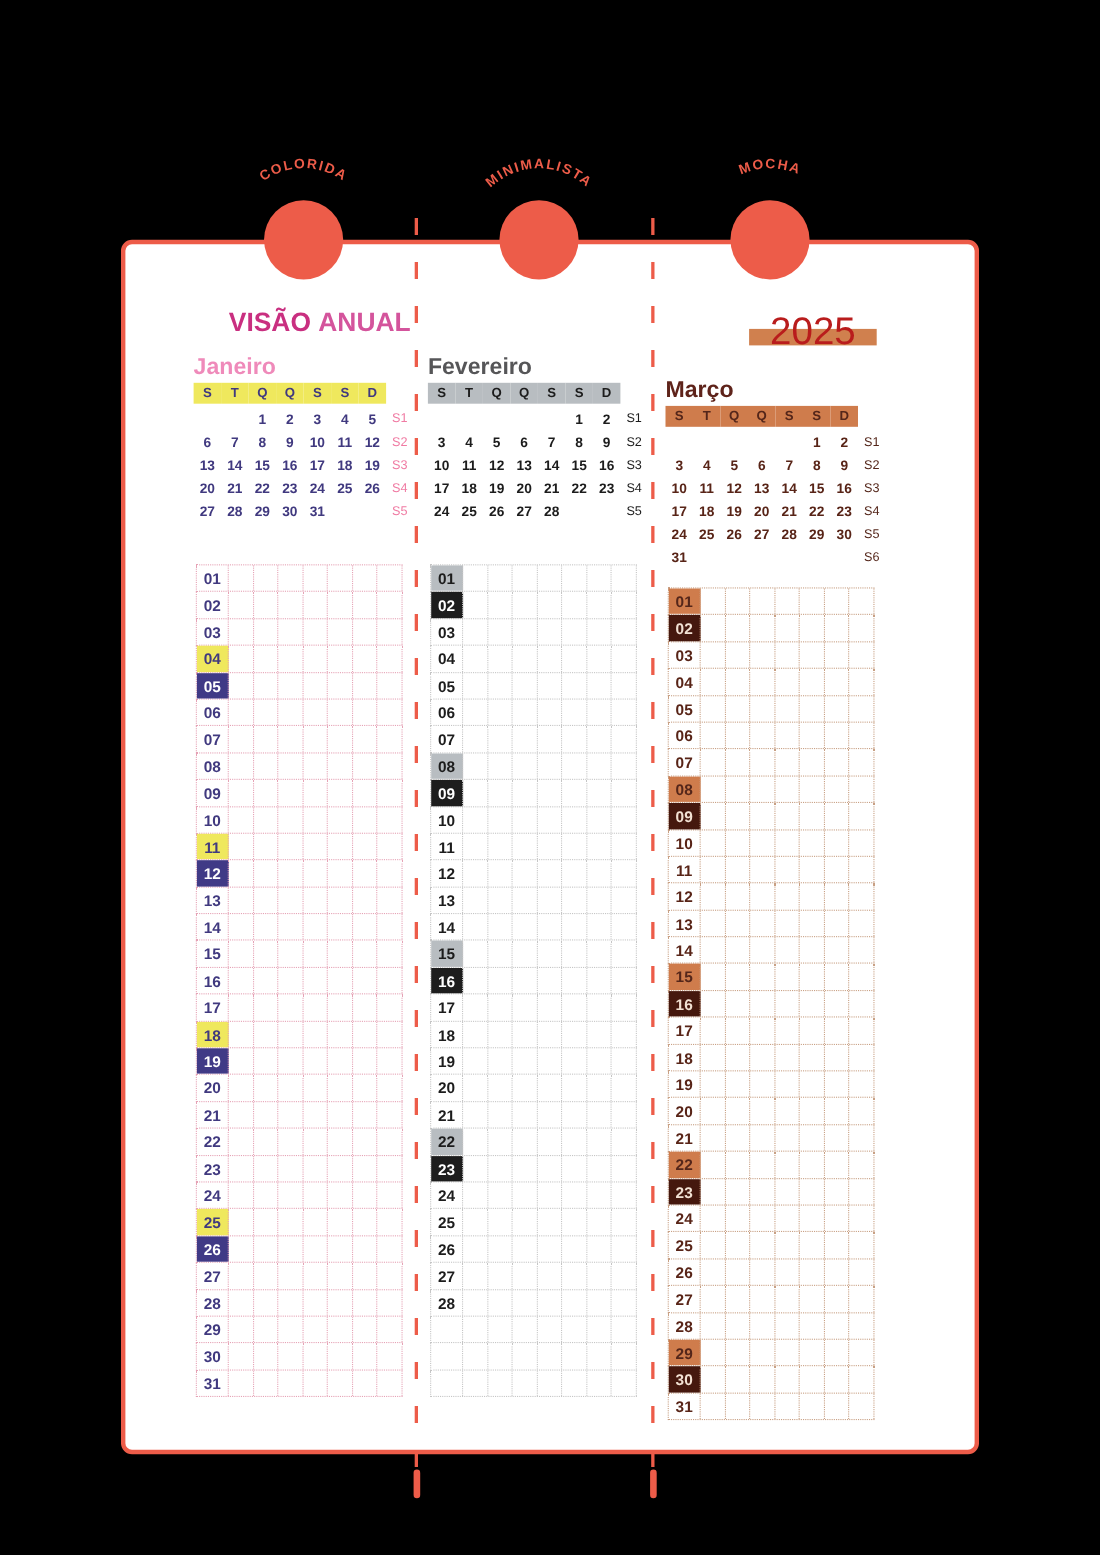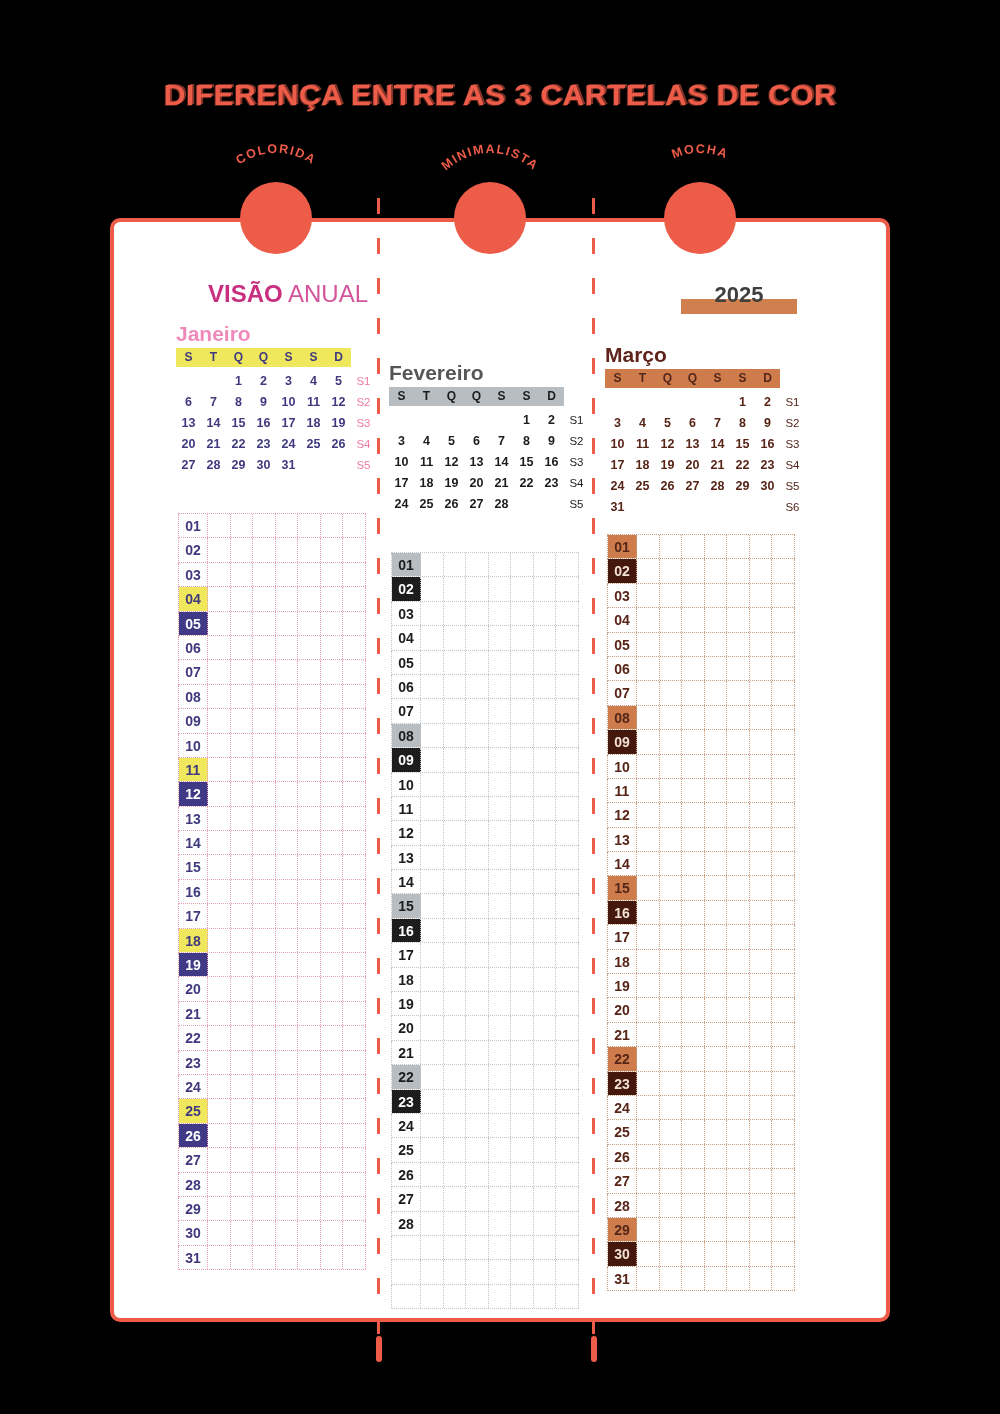--- a/index.html
+++ b/index.html
@@ -19,25 +19,25 @@
     background:#ed5c49;border-radius:3px;}
   
   .tab-circle{position:absolute;top:182px;width:72px;height:72px;border-radius:50%;
     background:#ed5c49;z-index:3;}
   .tab-arc{position:absolute;top:142px;width:170px;height:74px;z-index:3;overflow:visible;}
   .tab-arc text{font-family:"Liberation Sans",sans-serif;font-size:12.5px;font-weight:bold;
     letter-spacing:1.5px;fill:#ed5c49;}
   
   .view-title{position:absolute;left:66px;top:58px;font-size:24px;z-index:4;}
   .view-title .b{font-weight:800;color:#c92f80;margin-left:28px;}
-  .view-title .l{font-weight:400;color:#d4549c;}
+  .view-title .l{font-weight:700;color:#d4549c;}
   .year-badge{position:absolute;right:89px;top:64px;width:116px;height:28px;z-index:4;}
   .year-bar{position:absolute;left:0;right:0;bottom:0;height:15px;background:#d0804e;}
   .year-text{position:absolute;left:0;right:0;top:-4px;text-align:center;
-    font-size:22px;font-weight:700;color:#404040;}
+    font-size:35px;font-weight:400;color:#b91c1c;}
   
   .panel{position:absolute;top:100px;width:200px;height:940px;}
   .m-title{font-size:21px;font-weight:bold;color:var(--c-title);height:24px;}
   .wk-header{display:flex;height:19px;margin-top:2px;}
   .wk-header .wd{width:25px;background:var(--c-hbg);color:var(--c-htxt);
     font-size:12px;font-weight:bold;text-align:center;line-height:19px;}
   .wk-header .wl{width:25px;}
   .minical{margin-top:4px;}
   .mc-row{display:flex;height:21px;}
   .mc-day{width:25px;text-align:center;font-size:12.5px;font-weight:bold;
@@ -54,21 +54,20 @@
     box-sizing:border-box;}
   .d-num.sat{background:var(--c-satbg);color:var(--c-sattxt);}
   .d-num.sun{background:var(--c-sunbg);color:var(--c-suntxt);}
   .d-cell{flex:1;border-right:1px dotted var(--c-grid);box-sizing:border-box;}
 </style>
 </head>
 <body>
 
 <div class="stage">
 
-  <h1 class="main-title">DIFERENÇA ENTRE AS 3 CARTELAS DE COR</h1>
 
   <div class="card">
     <div class="view-title">
       <span class="b">VISÃO</span>
       <span class="l">ANUAL</span>
     </div>
     <div class="year-badge">
       <div class="year-bar"></div>
       <div class="year-text">2025</div>
     </div>
@@ -443,21 +442,21 @@
               <div class="d-cell"></div>
               <div class="d-cell"></div>
               <div class="d-cell"></div>
               <div class="d-cell"></div>
               <div class="d-cell"></div>
               <div class="d-cell"></div>
               <div class="d-cell"></div>
             </div>
           </div>
         </div>
-        <div class="panel" style="left: 275px; margin-top: 39px; --c-title: #565658; --c-hbg: #b8bdc1; --c-htxt: #1c1c1c; --c-num: #1c1c1c; --c-wk: #1c1c1c; --c-grid: #c5c5c5; --c-satbg: #b8bdc1; --c-sattxt: #1c1c1c; --c-sunbg: #1d1d1d; --c-suntxt: #ffffff;">
+        <div class="panel" style="left: 275px; --c-title: #565658; --c-hbg: #b8bdc1; --c-htxt: #1c1c1c; --c-num: #1c1c1c; --c-wk: #1c1c1c; --c-grid: #c5c5c5; --c-satbg: #b8bdc1; --c-sattxt: #1c1c1c; --c-sunbg: #1d1d1d; --c-suntxt: #ffffff;">
           <div class="m-title">Fevereiro</div>
           <div class="wk-header">
             <div class="wd">S</div>
             <div class="wd">T</div>
             <div class="wd">Q</div>
             <div class="wd">Q</div>
             <div class="wd">S</div>
             <div class="wd">S</div>
             <div class="wd">D</div>
             <div class="wl"></div>

